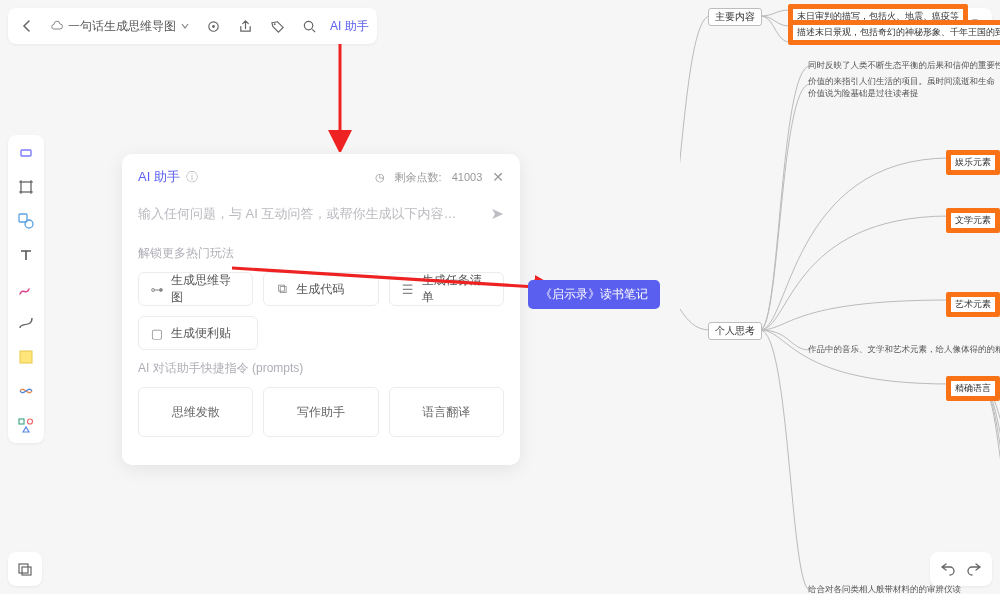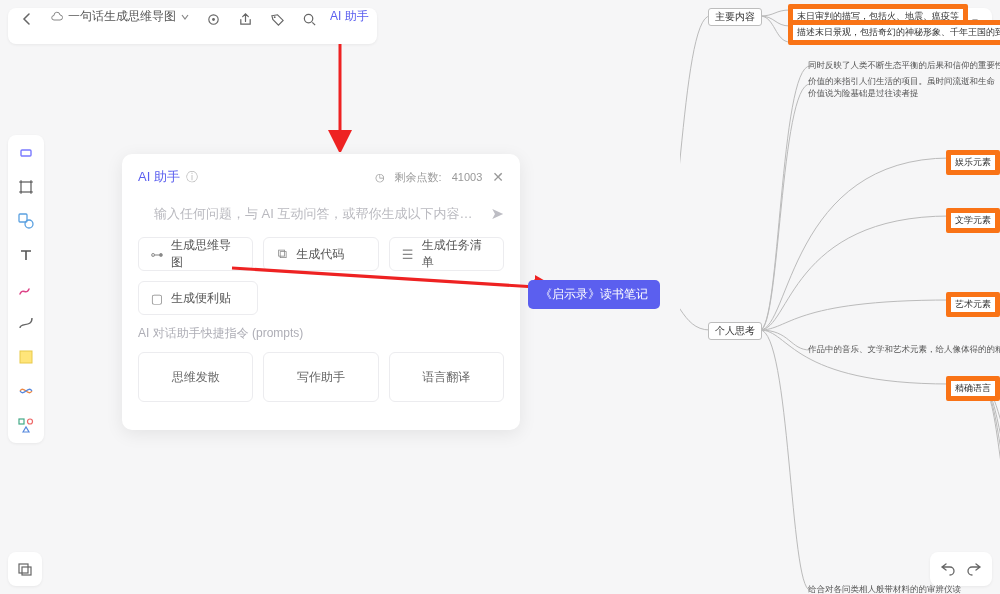--- a/index.html
+++ b/index.html
@@ -15,21 +15,21 @@
   }
 
   
   .topbar {
     position: absolute;
     left: 8px; top: 8px;
     height: 36px;
     background: #fff;
     border-radius: 8px;
     display: flex;
-    align-items: flex-start;
+    align-items: center;
     padding: 0 8px;
     gap: 10px;
     box-shadow: 0 1px 3px rgba(0,0,0,0.06);
   }
   .topbar .icon-btn {
     width: 22px; height: 22px;
     display: flex; align-items: center; justify-content: center;
     color: #555; cursor: pointer;
   }
   .topbar .title-area {
@@ -90,21 +90,20 @@
     margin-bottom:10px;
   }
   .panel-title { color:#5b5fef; display:flex; align-items:center; gap:6px; font-size:13px;}
   .panel-title .q { color:#bbb; font-size:12px; }
   .panel-meta { display:flex; align-items:center; gap:10px; color:#999; font-size:11px;}
   .panel-close { cursor:pointer; color:#999; font-size:14px;}
   .panel-input {
     display:flex; align-items:center; gap:0;
     padding: 8px 0 14px;
     border-bottom:0;
-    margin-left:16px;
   }
   .panel-input input {
     flex:1; border:none; outline:none; font-size:13px; color:#666;
   }
   .panel-input input::placeholder { color:#b9b9bf; }
   .panel-input .send { color:#bdbdc4; font-size:16px; cursor:pointer;}
   .section-label { color:#aeaeb6; font-size:12px; margin:8px 0 10px; }
   .chip-row { display:flex; gap:10px; margin-bottom:10px; }
   .chip {
     flex:1; height:34px;
@@ -282,20 +281,21 @@
       <span>◷</span>
       <span>剩余点数:</span>
       <span>41003</span>
       <span class="panel-close">✕</span>
     </div>
   </div>
   <div class="panel-input">
     <input type="text" placeholder="输入任何问题，与 AI 互动问答，或帮你生成以下内容…" style="">
     <span class="send">➤</span>
   </div>
+  <div class="section-label">解锁更多热门玩法</div>
   <div class="chip-row">
     <div class="chip">
         <span class="ci">⊶</span>
         <span>生成思维导图</span>
       </div>
     <div class="chip">
         <span class="ci">⧉</span>
         <span>生成代码</span>
       </div>
     <div class="chip">

